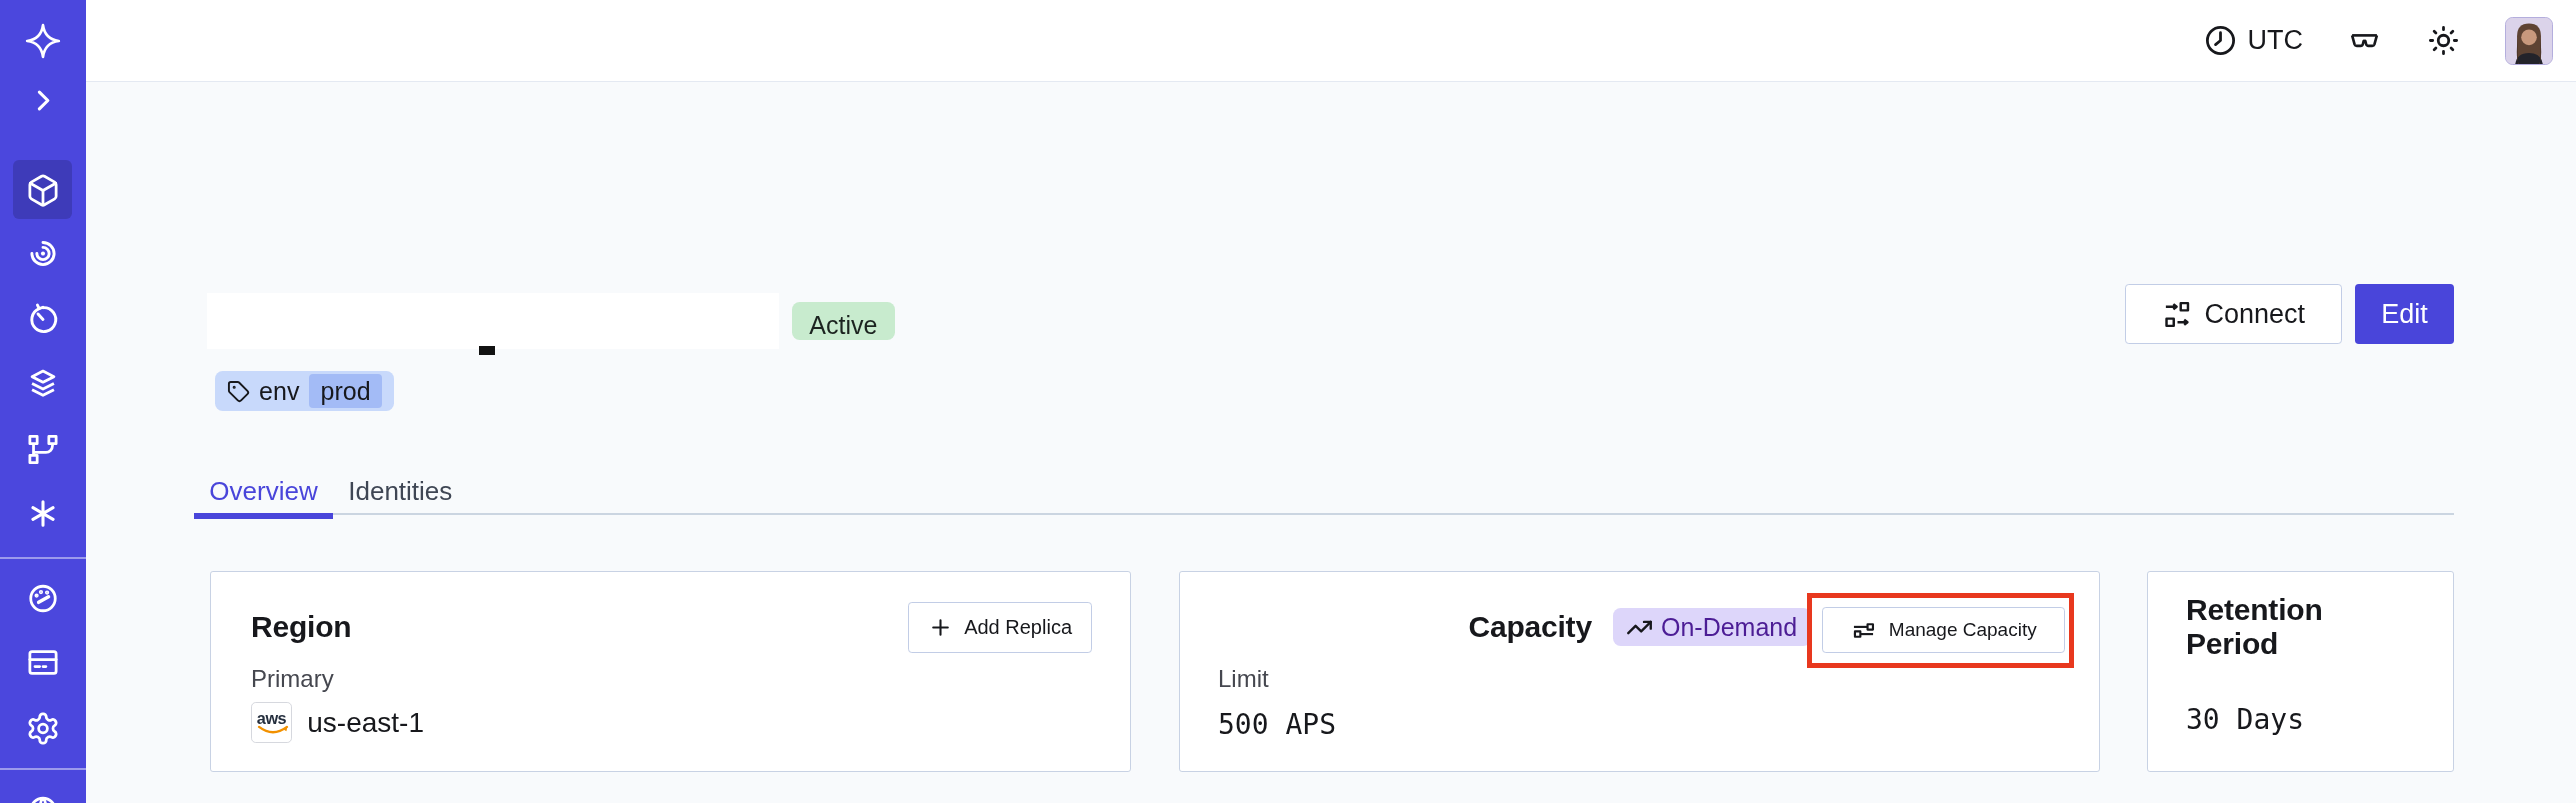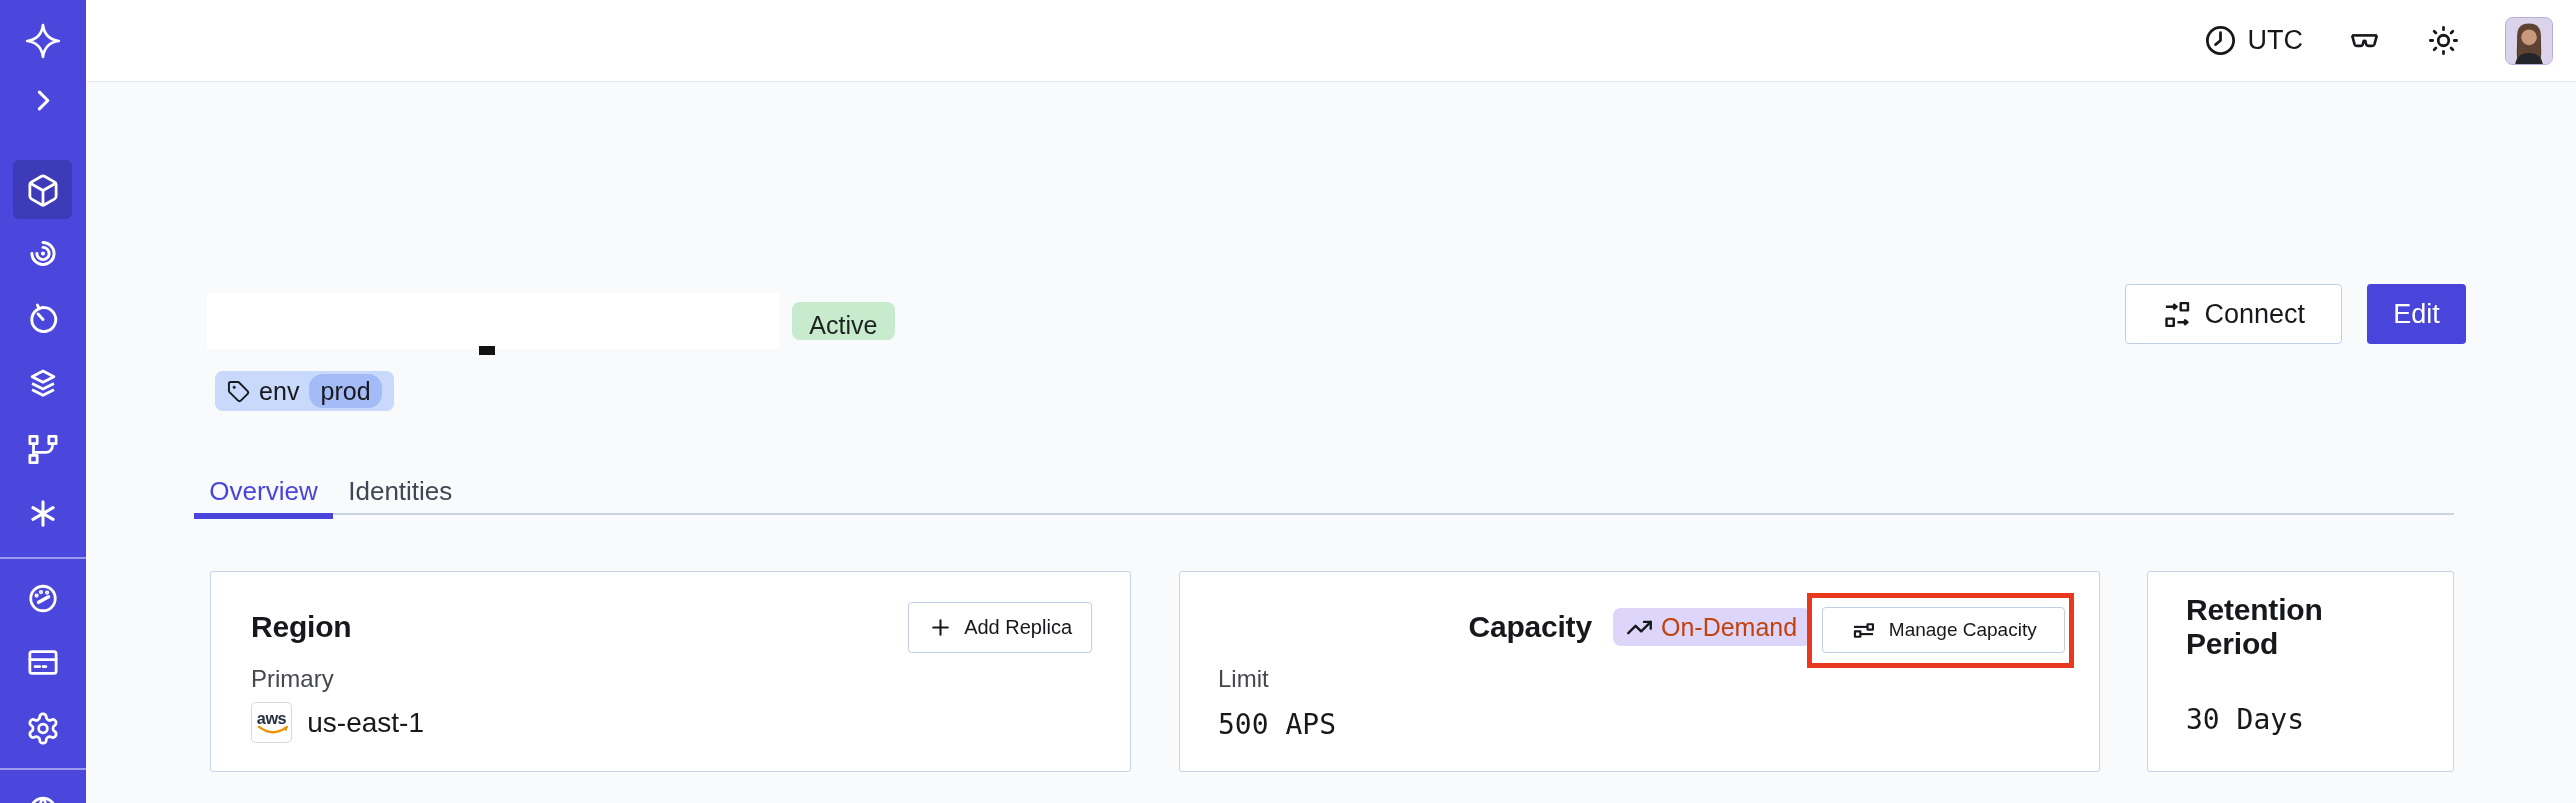--- a/index.html
+++ b/index.html
@@ -39,30 +39,30 @@
   .title-dot { position:absolute; left:393px; top:264px; width:16.3px; height:8.6px; background:#121212; }
 
   .badge-active { position:absolute; left:706px; top:220px; height:38px; padding:0 17.3px;
                   background:#C8EBCE; border-radius:7.7px; display:flex; align-items:flex-end;
                   font-size:25px; color:#1c2420; }
 
   .tag-chip { position:absolute; left:129px; top:289px; height:40px; padding:0 11.5px 0 11.5px;
               background:#C8D9FB; border-radius:7.7px; display:flex; align-items:center; gap:9.6px;
               font-size:25px; color:#17181c; }
   .tag-chip .tag-ic { width:23px; height:23px; }
-  .tag-pill { background:#A3BBF6; border-radius:14px; padding:2.9px 11.5px; font-size:25px; }
+  .tag-pill { background:#A3BBF6; border-radius:4px; padding:2.9px 11.5px; font-size:25px; }
 
   .btn { display:flex; align-items:center; justify-content:center; gap:11.5px; cursor:pointer;
          background:#fff; border:1.9px solid #C2CDE6; border-radius:3.8px; color:#17181c; }
   .btn svg { flex:none; }
 
   .btn-connect { position:absolute; left:2039px; top:202px; width:217px; height:60px; font-size:27px; font-weight:500; }
   .btn-edit { position:absolute; left:2269px; top:202px; width:99px; height:60px; background:#4945DA;
               border:none; border-radius:3.8px; color:#fff; display:flex; align-items:center;
-              justify-content:center; font-size:27px; font-weight:500; cursor:pointer;margin-left:12px; }
+              justify-content:center; font-size:27px; font-weight:500; cursor:pointer; }
 
   .tabs { position:absolute; left:108px; top:386px; height:46px; display:flex; }
   .tab { position:relative; padding:0 15.3px; font-size:26px; font-weight:500; color:#3f4654;
          display:flex; align-items:center; cursor:pointer; }
   .tab.active { color:#4945DA; }
   .tab.active::after { content:""; position:absolute; left:0; right:0; bottom:-4.8px; height:5.8px;
                        background:#4945DA; z-index:2; }
   .tabs-line { position:absolute; left:124px; top:431px; width:2244px; height:1.9px; background:#CBD5E1; }
 
   
@@ -75,21 +75,21 @@
   .card-title { font-size:30px; font-weight:600; color:#17181c; letter-spacing:-0.2px; }
   .title-group { display:flex; align-items:center; gap:21px; }
   .card-label { margin-top:11.5px; font-size:24px; color:#45474f; }
   .value-row { margin-top:9.6px; display:flex; align-items:center; gap:15.3px; font-size:28px; color:#17181c; }
   .mono-value { margin-top:15.3px; font-family:"DejaVu Sans Mono",monospace; font-size:28px; color:#17181c; }
   .retention-value { margin-top:50px; }
 
   .btn-small { height:51px; padding:0 19px; font-size:20px; font-weight:500;text-align:center; }
 
   .badge-ondemand { height:38px; padding:0 13.4px; background:#DDD6FA; border-radius:7.7px;
-                    display:flex; align-items:center; gap:7.7px; font-size:25px; color:#c2410c; }
+                    display:flex; align-items:center; gap:7.7px; font-size:25px; color:#4c1d95; }
 
   .aws-badge { width:41px; height:41px; background:#fff; border:1.9px solid #d6d8de; border-radius:4.8px;
                position:relative; display:flex; align-items:center; justify-content:center; }
   .aws-badge .aws-txt { font-size:16.3px; font-weight:700; color:#252f3e; letter-spacing:-0.5px; margin-top:-7.7px; }
   .aws-badge svg { position:absolute; left:4.8px; bottom:4.8px; width:32px; height:12.5px; }
 
   .manage-btn { position:absolute; left:642px; top:35px; width:243px; height:46px; font-size:19px; font-weight:500; }
   .annotation { position:absolute; left:627px; top:21px; width:267px; height:75px;
                 border:5.8px solid #E8381E; pointer-events:none; z-index:5; }
 </style>

